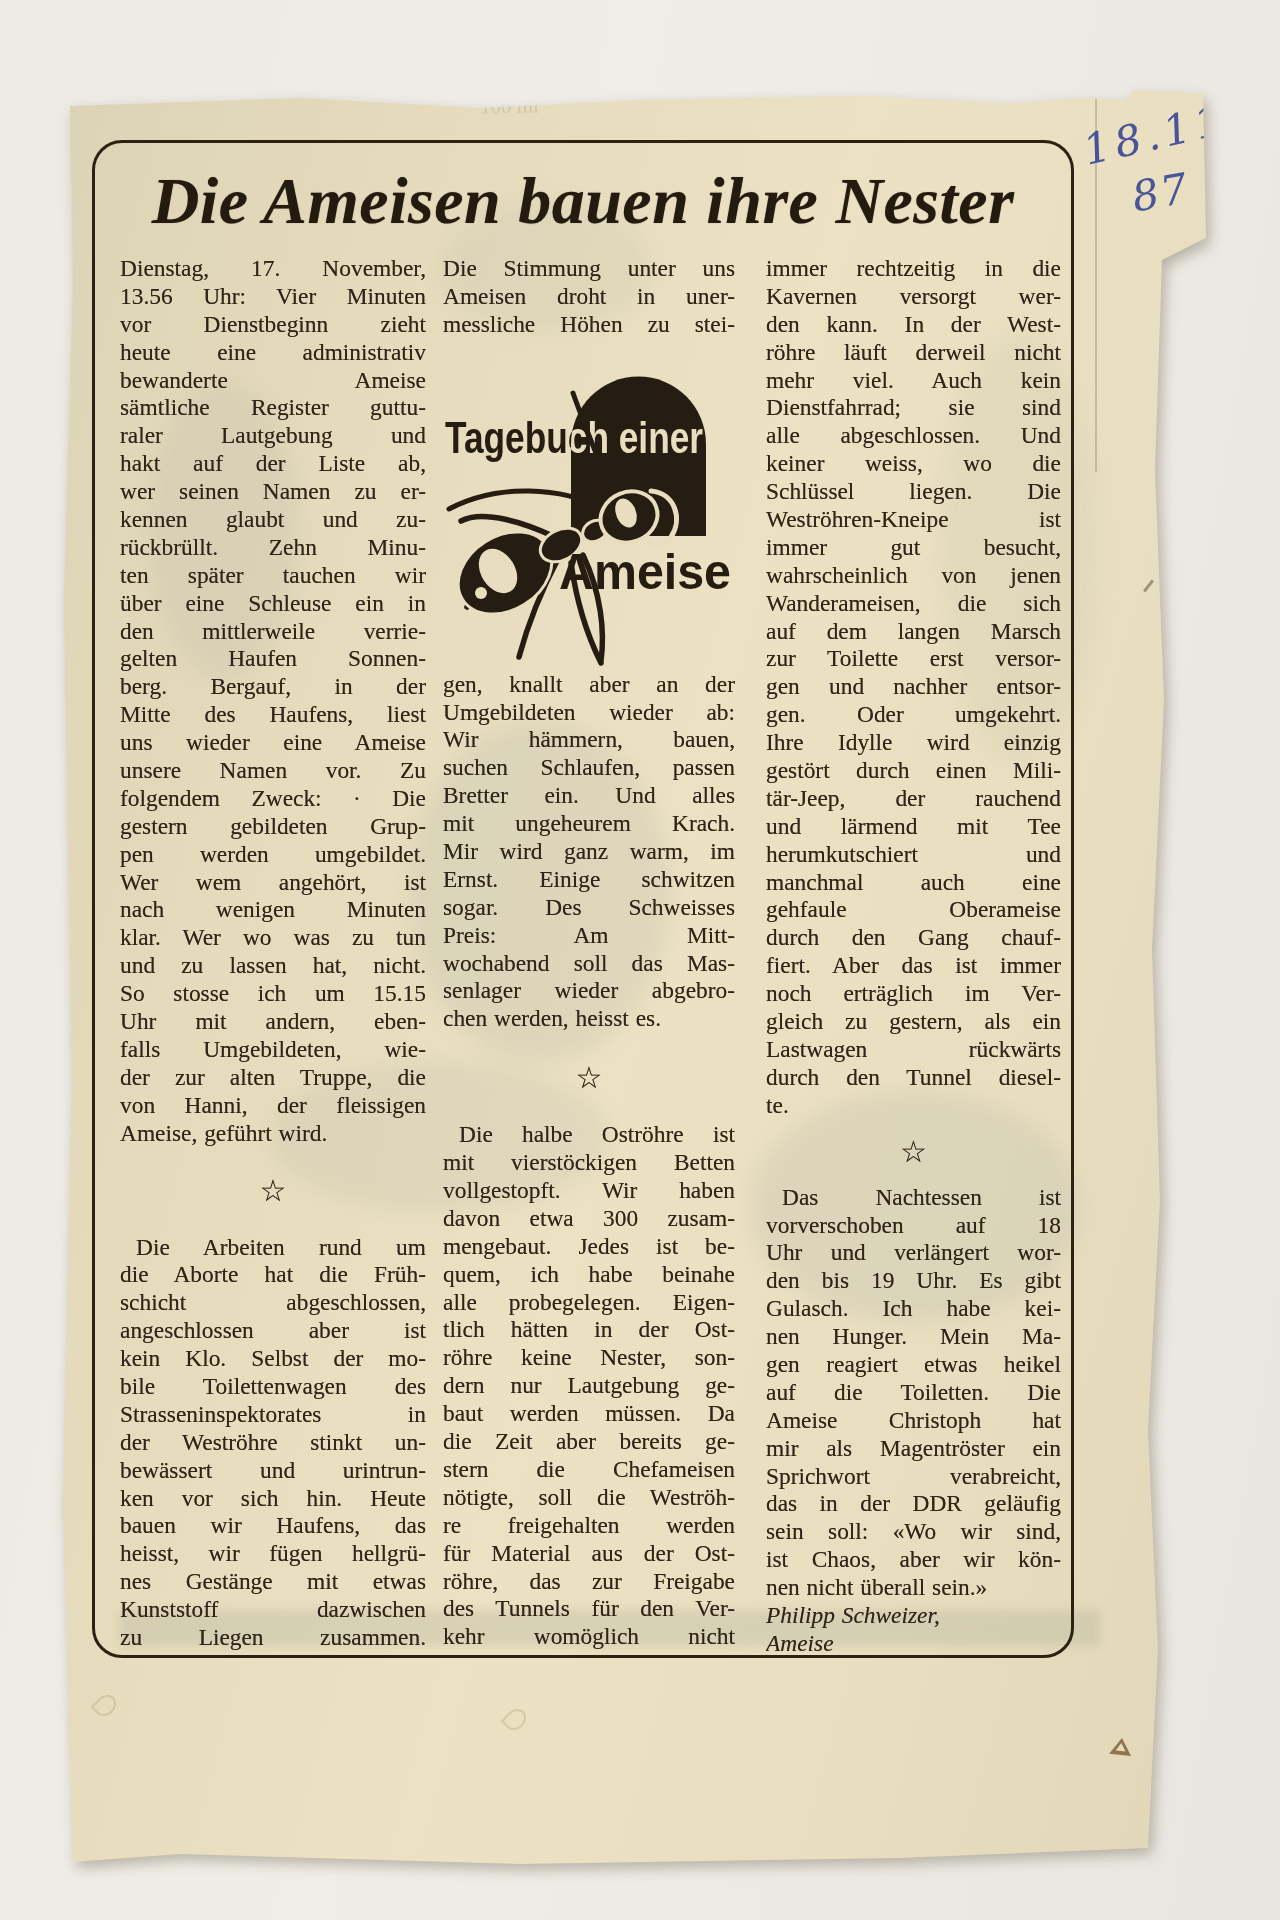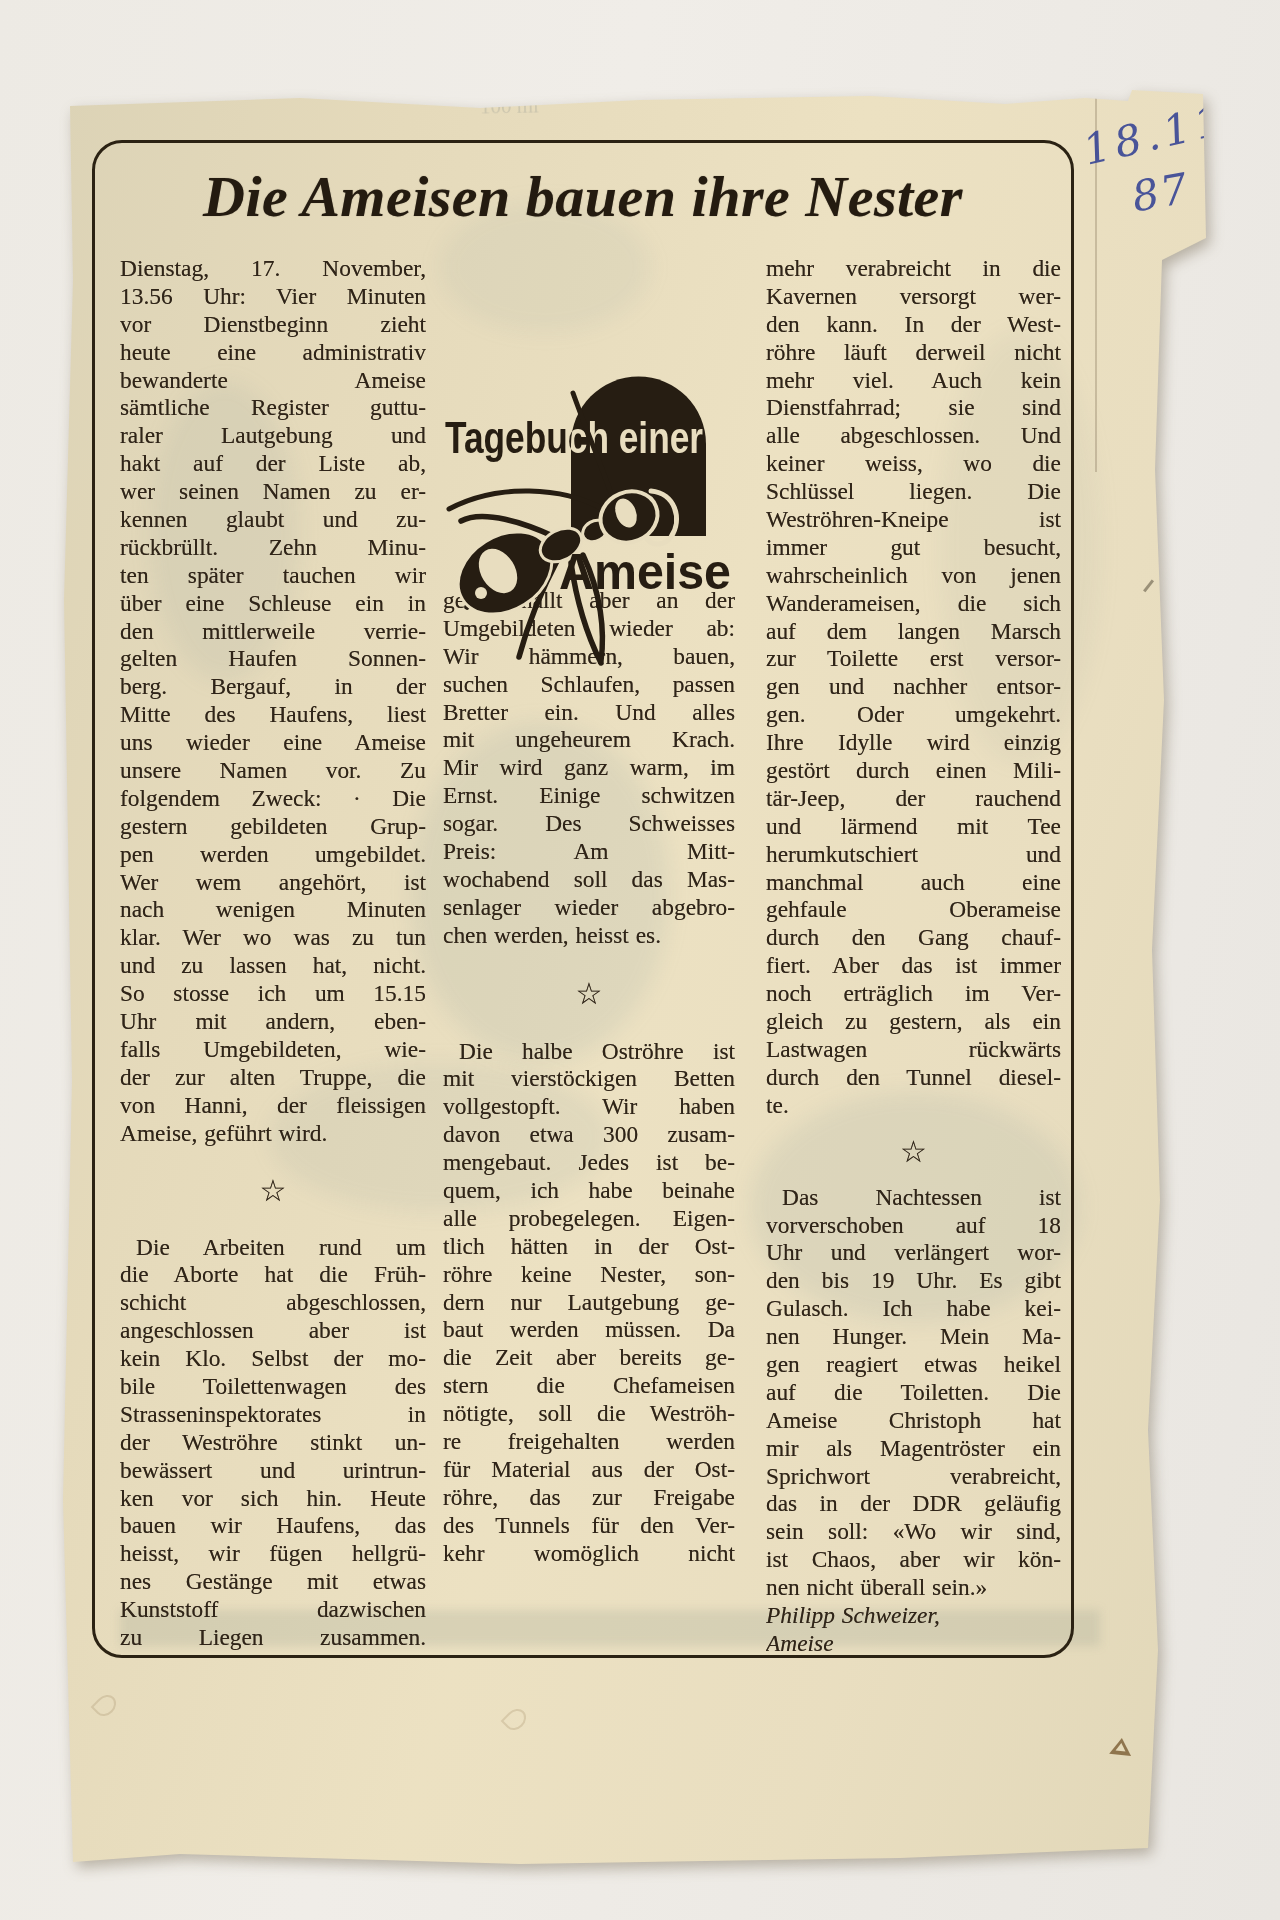--- a/index.html
+++ b/index.html
@@ -31,21 +31,21 @@
     border-radius:50% 50% 50% 0;transform:rotate(45deg);opacity:.6;}
   .tri-mark{position:absolute;left:1050px;top:1656px;width:0;height:0;
     border-left:11px solid transparent;border-right:11px solid transparent;
     border-bottom:17px solid #7a5c33;opacity:.8;transform:rotate(6deg);}
   .tri-mark:after{content:"";position:absolute;left:-5px;top:5px;width:0;height:0;
     border-left:5px solid transparent;border-right:5px solid transparent;
     border-bottom:8px solid #e6dbbc;}
   .frame{position:absolute;left:32px;top:58px;width:976px;height:1512px;
     border:3.5px solid #2b2213;border-radius:30px;}
   .headline{position:absolute;left:0;top:20px;width:100%;text-align:center;
-    font-size:58px;font-weight:700;font-style:italic;color:#241b10;
+    font-size:66px;font-weight:700;font-style:italic;color:#241b10;
     letter-spacing:.5px;text-shadow:0 0 1px rgba(36,27,16,.45);white-space:nowrap;}
   .col{position:absolute;top:112px;font-size:23.4px;color:#2f2418;
     text-shadow:0 0 .5px rgba(47,36,24,.55);word-spacing:1px;}
   .col1{left:25px;width:306px;}
   .col2{left:348px;width:292px;}
   .col3{left:671px;width:295px;}
   .ln{display:block;text-align:justify;line-height:27.9px;height:27.9px;overflow:hidden;}
   .ln::after{content:"";display:inline-block;width:100%;height:0;}
   .ln.pl::after{width:0;}
   .para.ind .ln:first-child{text-indent:16px;}
@@ -132,20 +132,25 @@
             <div class="ln">bewässert und urintrun-</div>
             <div class="ln">ken vor sich hin. Heute</div>
             <div class="ln">bauen wir Haufens, das</div>
             <div class="ln">heisst, wir fügen hellgrü-</div>
             <div class="ln">nes Gestänge mit etwas</div>
             <div class="ln">Kunststoff dazwischen</div>
             <div class="ln">zu Liegen zusammen.</div>
           </div>
         </div>
       <div class="col col2">
+          <div class="para">
+            <div class="ln">Die Stimmung unter uns</div>
+            <div class="ln">Ameisen droht in uner-</div>
+            <div class="ln">messliche Höhen zu stei-</div>
+          </div>
           <div class="gapblock" style="height: 332px;"></div>
           <div class="para">
             <div class="ln">gen, knallt aber an der</div>
             <div class="ln">Umgebildeten wieder ab:</div>
             <div class="ln">Wir hämmern, bauen,</div>
             <div class="ln">suchen Schlaufen, passen</div>
             <div class="ln">Bretter ein. Und alles</div>
             <div class="ln">mit ungeheurem Krach.</div>
             <div class="ln">Mir wird ganz warm, im</div>
             <div class="ln">Ernst. Einige schwitzen</div>
@@ -173,21 +178,21 @@
             <div class="ln">nötigte, soll die Weströh-</div>
             <div class="ln">re freigehalten werden</div>
             <div class="ln">für Material aus der Ost-</div>
             <div class="ln">röhre, das zur Freigabe</div>
             <div class="ln">des Tunnels für den Ver-</div>
             <div class="ln">kehr womöglich nicht</div>
           </div>
         </div>
       <div class="col col3">
           <div class="para">
-            <div class="ln">mehr verabreicht in die</div>
+            <div class="ln">immer rechtzeitig in die</div>
             <div class="ln">Kavernen versorgt wer-</div>
             <div class="ln">den kann. In der West-</div>
             <div class="ln">röhre läuft derweil nicht</div>
             <div class="ln">mehr viel. Auch kein</div>
             <div class="ln">Dienstfahrrad; sie sind</div>
             <div class="ln">alle abgeschlossen. Und</div>
             <div class="ln">keiner weiss, wo die</div>
             <div class="ln">Schlüssel liegen. Die</div>
             <div class="ln">Weströhren-Kneipe ist</div>
             <div class="ln">immer gut besucht,</div>

